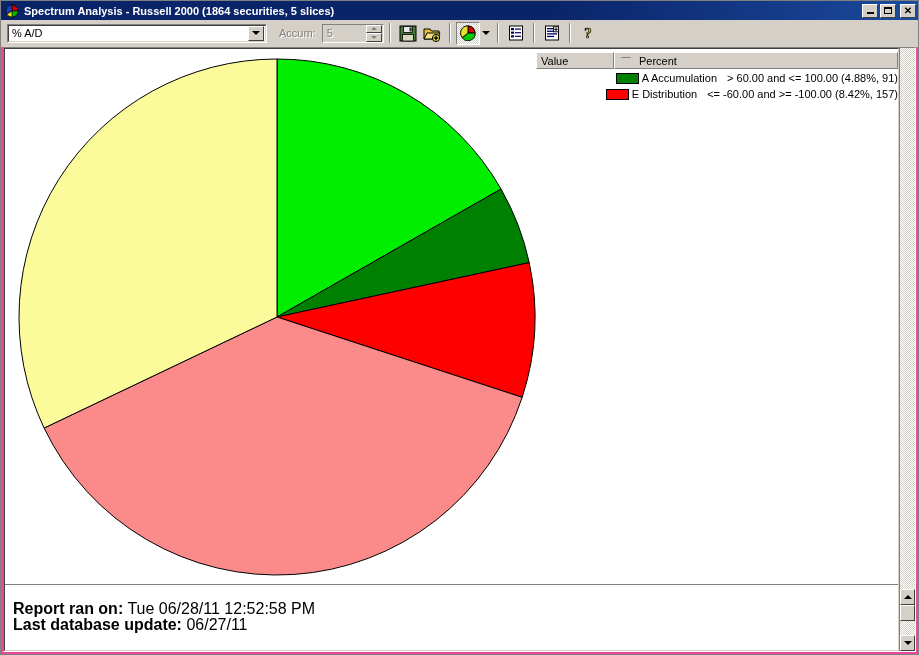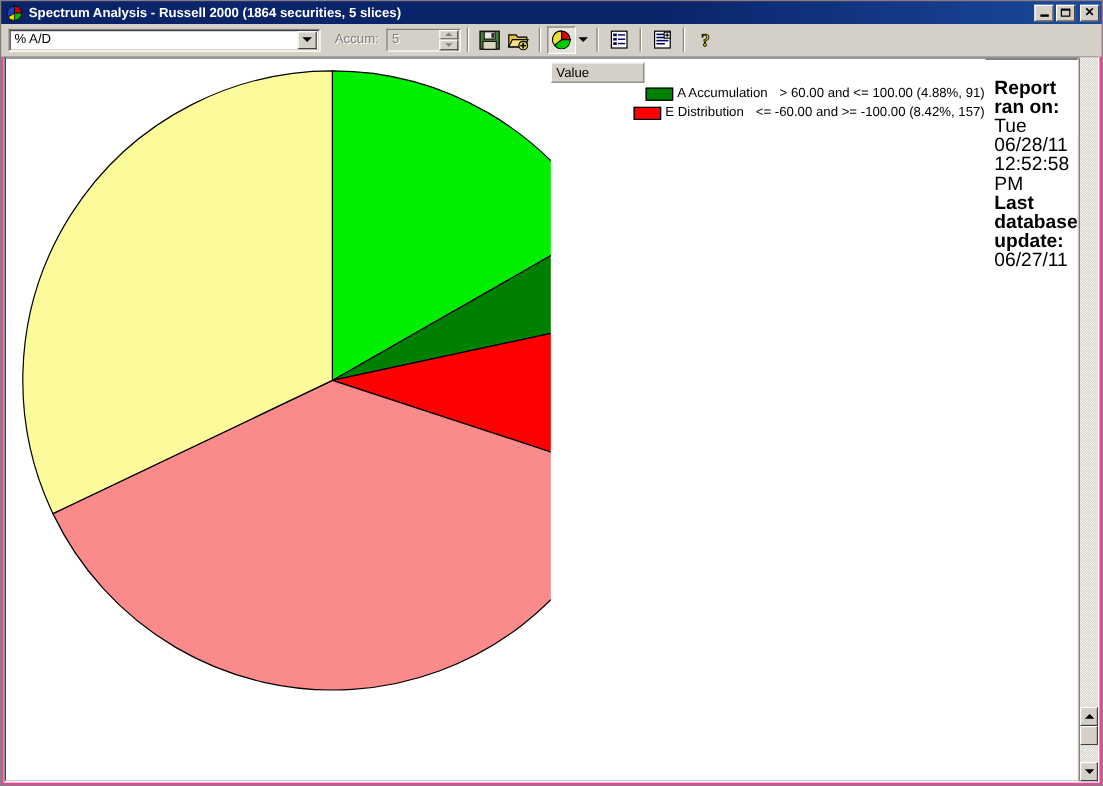--- a/index.html
+++ b/index.html
@@ -238,21 +238,21 @@
     border-right: 1px solid #ffffff;
     border-bottom: 1px solid #ffffff;
     box-sizing: border-box;
     min-height: 0;
     background: #ffffff;
     position: relative;
   }
   .client-inner {
     flex: 1 1 auto;
     display: flex;
-    flex-direction: row;
+    flex-direction: column;
     border-top: 1px solid #404040;
     border-left: 1px solid #404040;
     border-right: 1px solid #d4d0c8;
     border-bottom: 1px solid #d4d0c8;
     box-sizing: border-box;
     background: #ffffff;
     min-height: 0;
   }
   .upper {
     flex: 1 1 auto;
@@ -534,20 +534,24 @@
                 <path d="M 272 268 L 496.02656958085856 140.03087824856834 A 258 258 0 0 1 524.2037121104113 213.61905115089678 Z" fill="#008000" stroke="#000000" stroke-width="1"></path>
                 <path d="M 272 268 L 524.2037121104113 213.61905115089678 A 258 258 0 0 1 517.1714322026082 348.34282066072785 Z" fill="#fe0000" stroke="#000000" stroke-width="1"></path>
                 <path d="M 272 268 L 517.1714322026082 348.34282066072785 A 258 258 0 0 1 39.10973890866774 379.02308898968306 Z" fill="#fb8a8a" stroke="#000000" stroke-width="1"></path>
                 <path d="M 272 268 L 39.10973890866774 379.02308898968306 A 258 258 0 0 1 271.99999999999994 10 Z" fill="#fbfb9b" stroke="#000000" stroke-width="1"></path>
               </svg>
           </div>
 
           <div class="legend-pane">
             <div class="legend-header">
               <div class="lh-cell lh-value">Value</div>
+              <div class="lh-cell lh-percent">
+                <div class="sort-tri"></div>
+                <span>Percent</span>
+              </div>
             </div>
             <div class="legend-rows" id="legend-rows">
                 <div class="legend-row">
                   <div class="swatch" style="background: rgb(0, 128, 0);"></div>
                   <span class="legend-name">A Accumulation</span>
                   <span class="legend-desc">&gt; 60.00 and &lt;= 100.00 (4.88%, 91)</span>
                 </div>
                 <div class="legend-row">
                   <div class="swatch" style="background: rgb(254, 0, 0);"></div>
                   <span class="legend-name">E Distribution</span>

